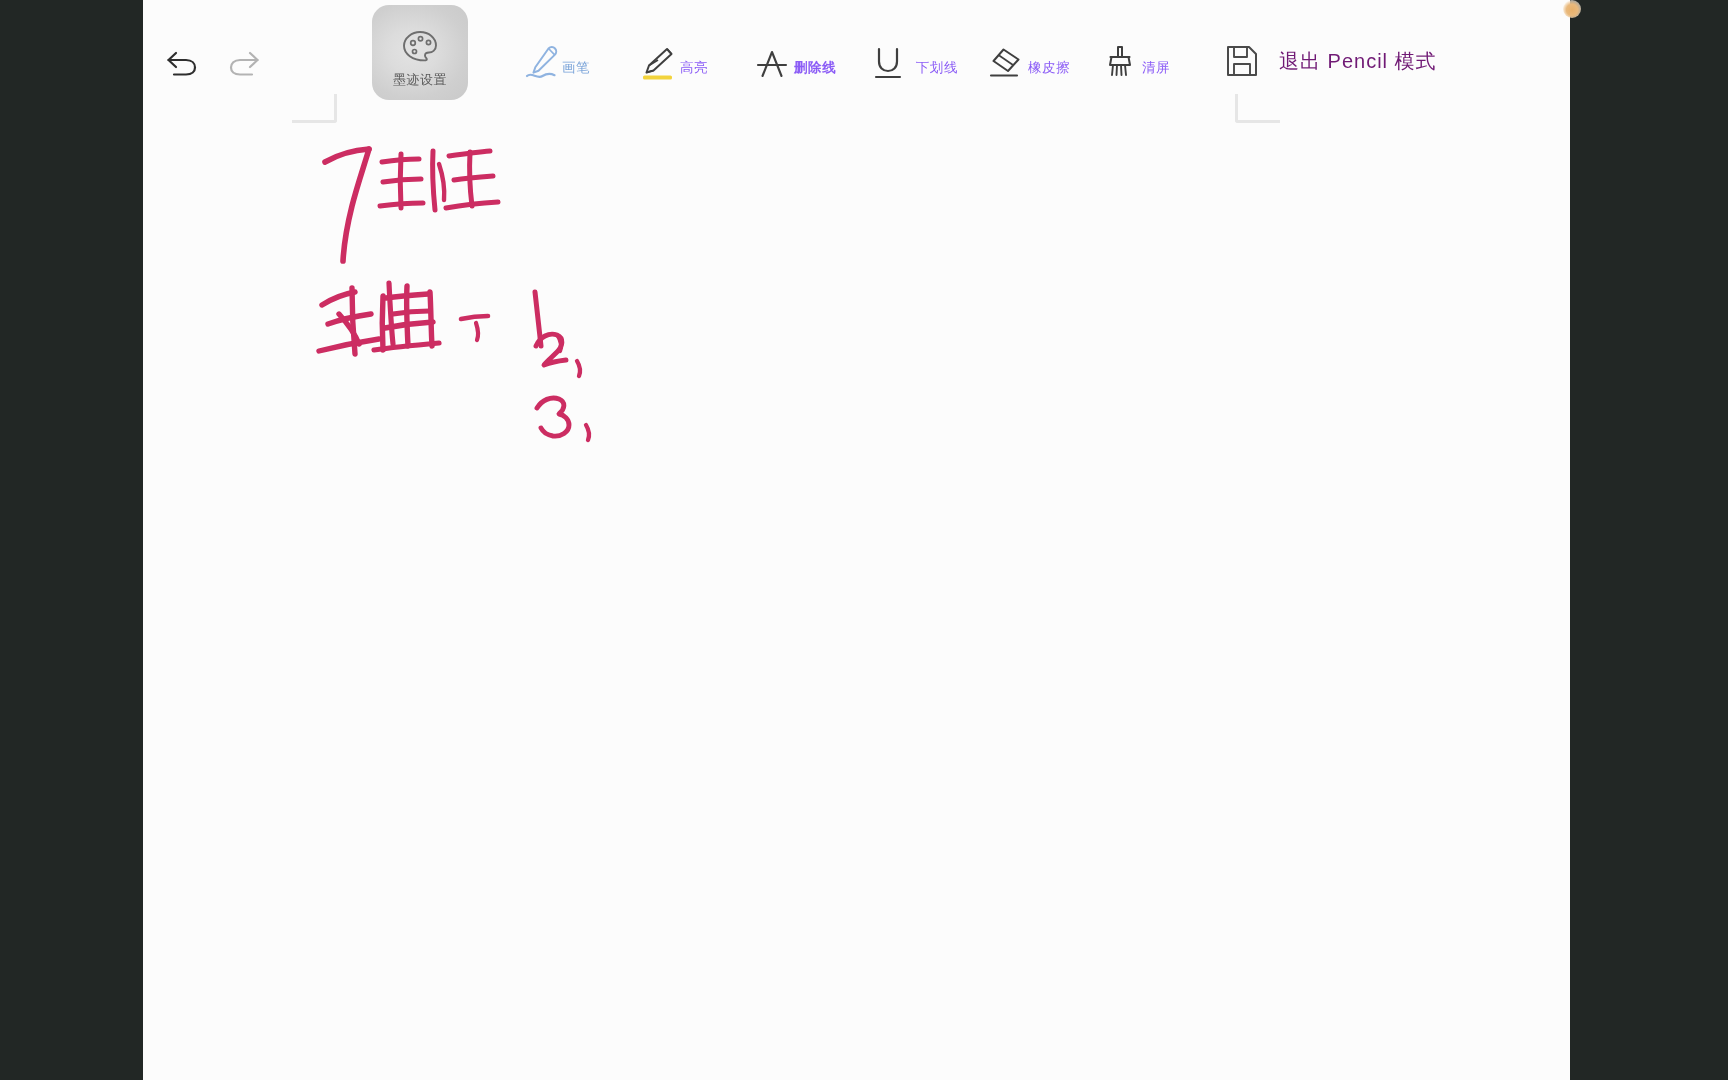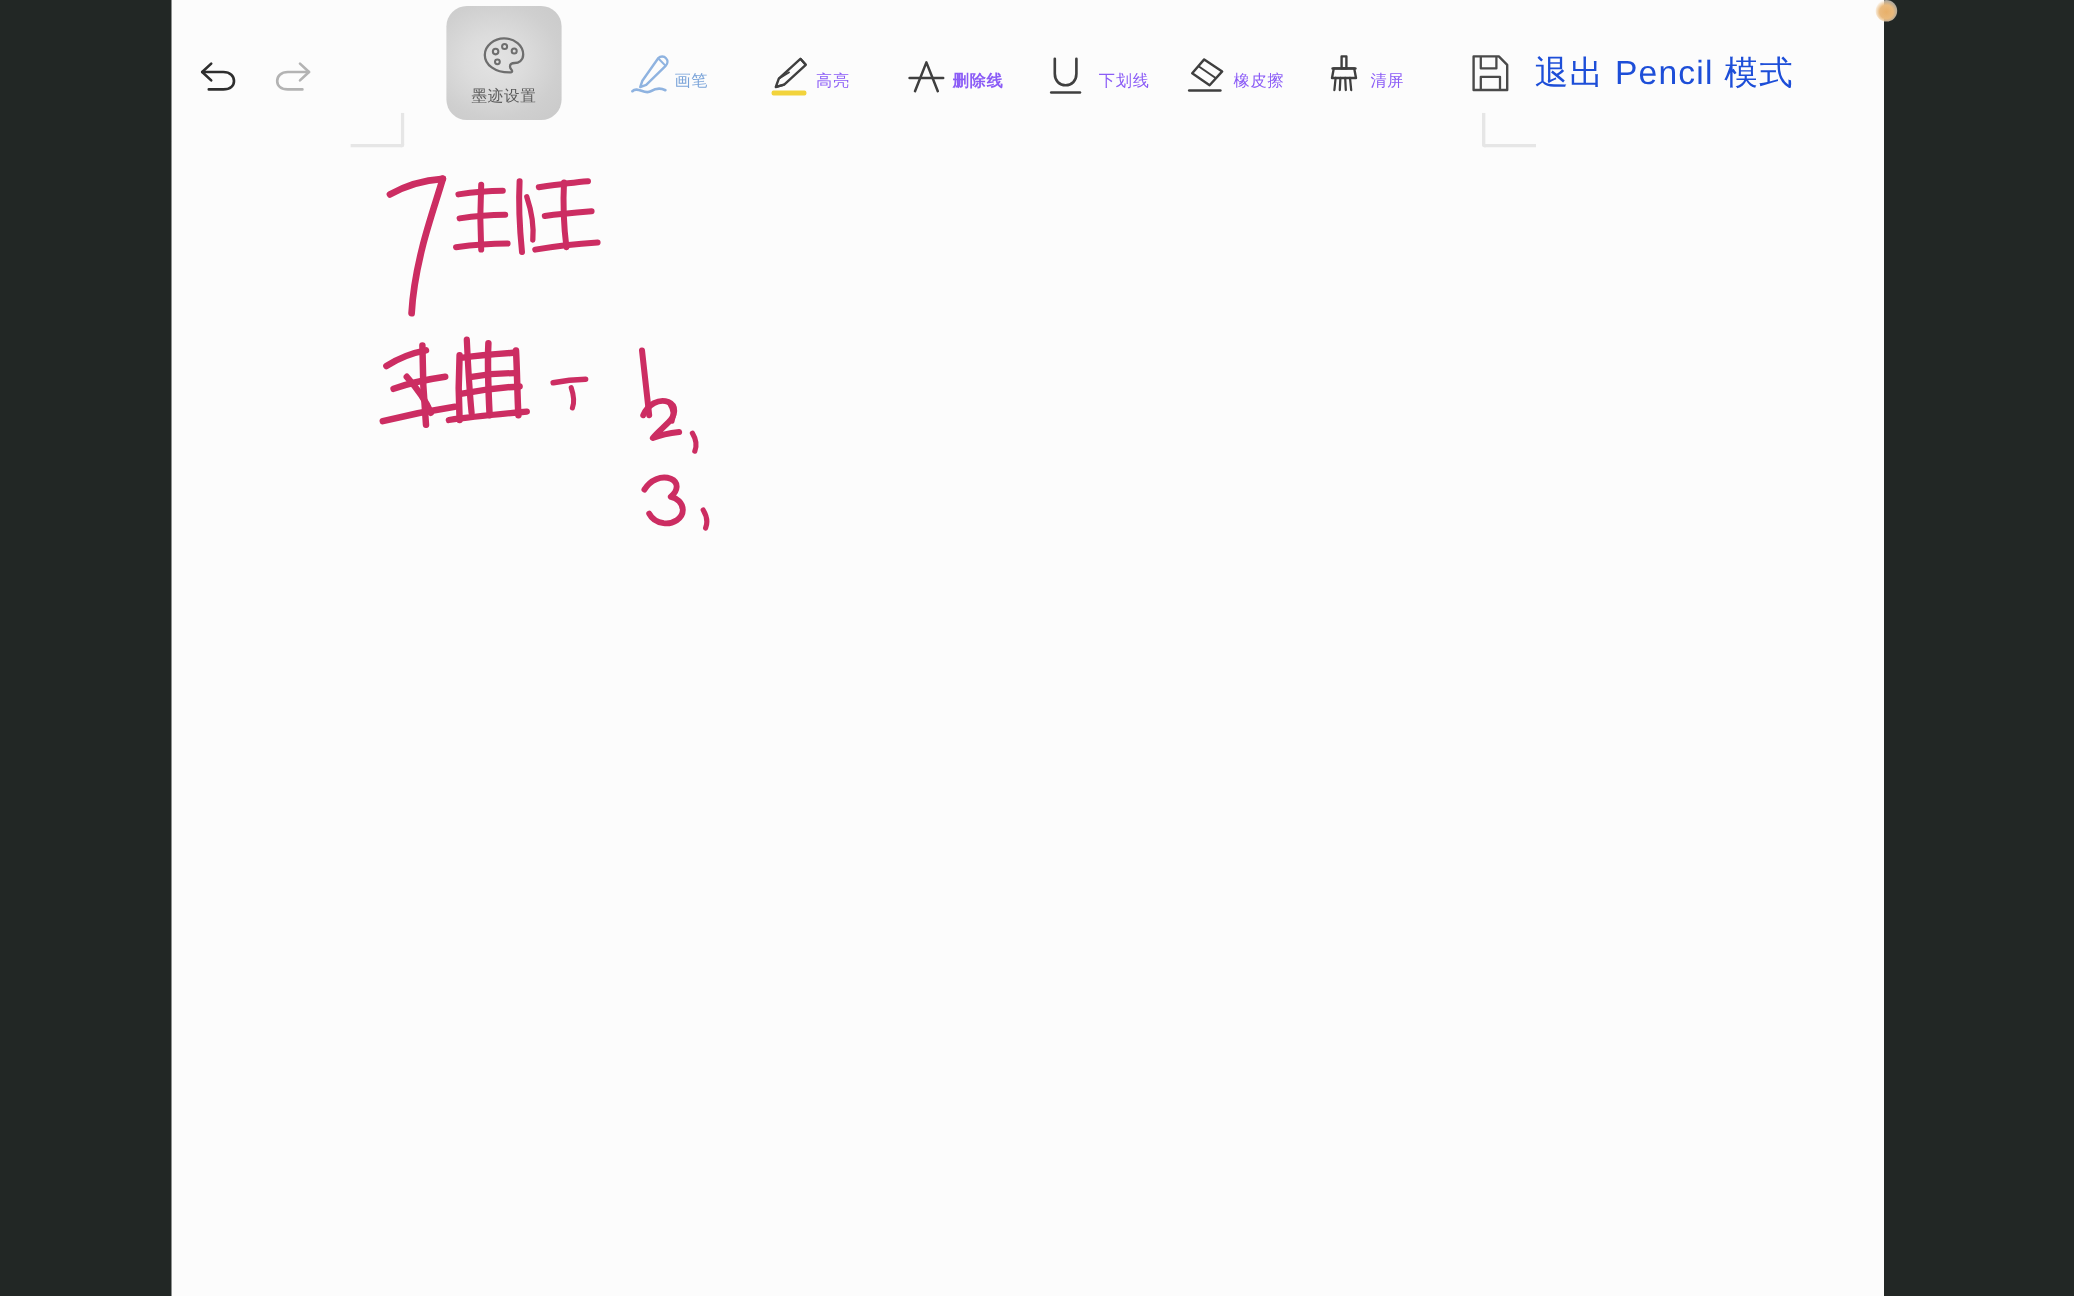--- a/index.html
+++ b/index.html
@@ -134,22 +134,22 @@
   }
   #exit-btn {
     position: absolute;
     left: 1136px;
     top: 42px;
     height: 38px;
     display: flex;
     align-items: center;
   }
   #exit-btn .exit-label {
-    font-size: 28px;
-    color: #1d4ed8;
+    font-size: 20px;
+    color: #701a75;
     letter-spacing: 1px;
     white-space: nowrap;
   }
 
   
   #canvas {
     position: absolute;
     left: 0;
     top: 118px;
     width: 1427px;

